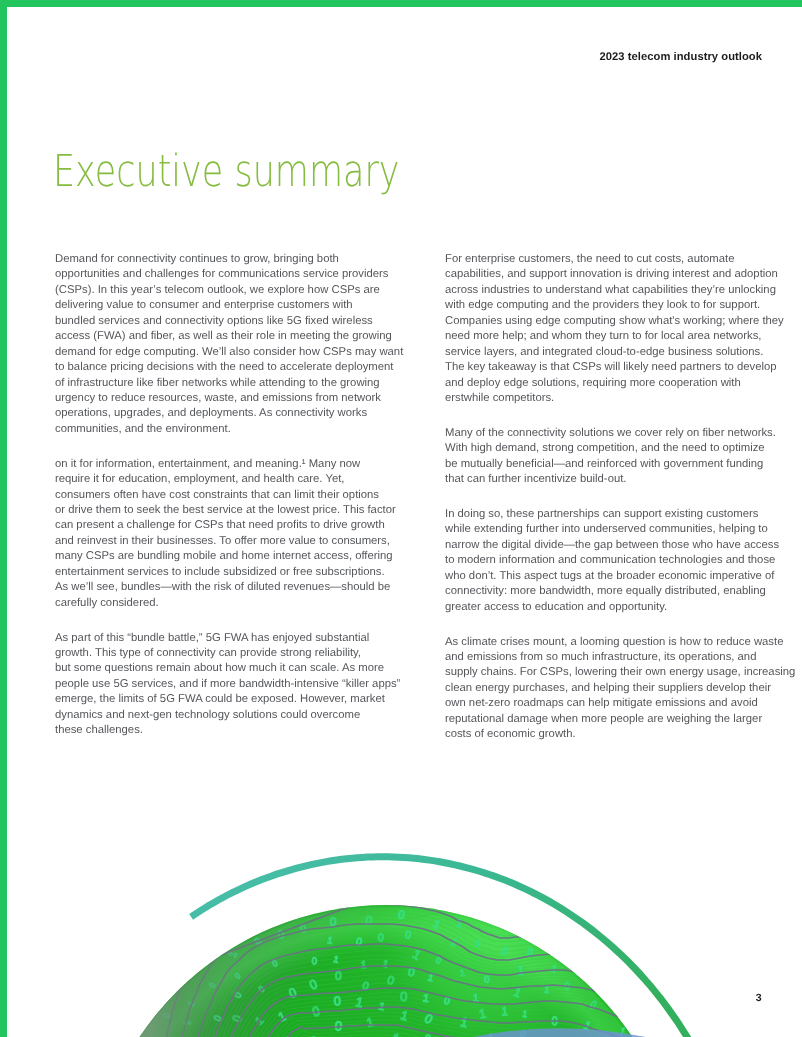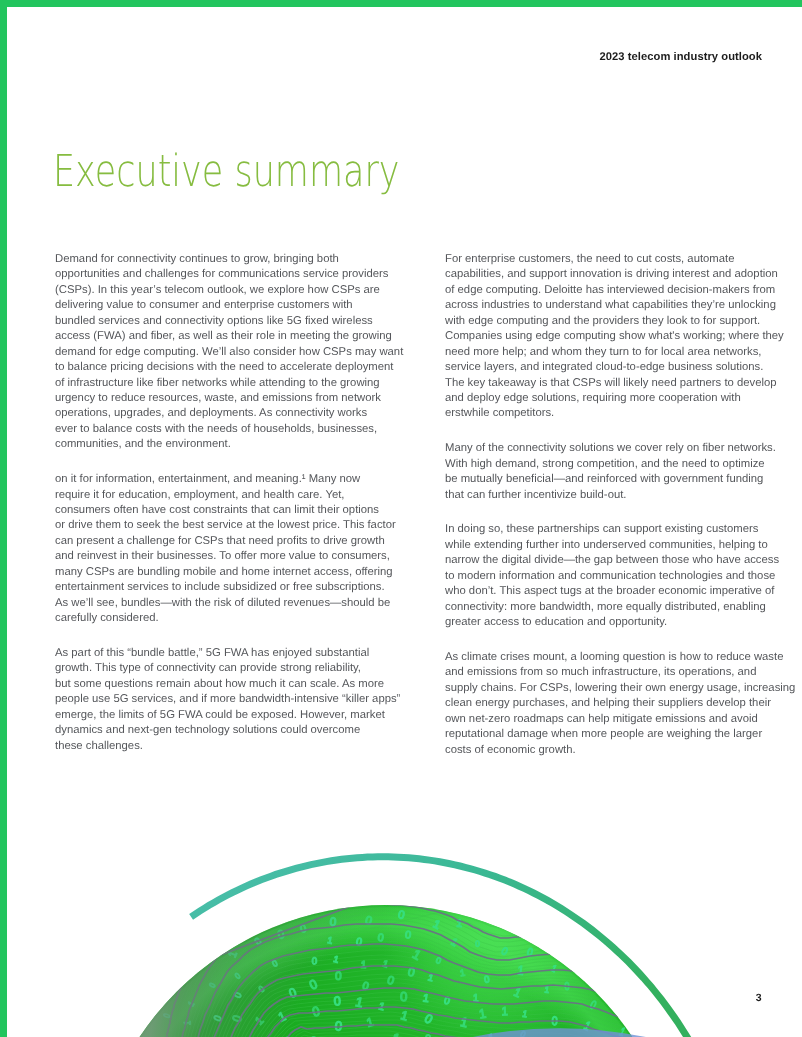--- a/index.html
+++ b/index.html
@@ -37,21 +37,20 @@
         <div class="ln">opportunities and challenges for communications service providers</div>
         <div class="ln">(CSPs). In this year’s telecom outlook, we explore how CSPs are</div>
         <div class="ln">delivering value to consumer and enterprise customers with</div>
         <div class="ln">bundled services and connectivity options like 5G fixed wireless</div>
         <div class="ln">access (FWA) and fiber, as well as their role in meeting the growing</div>
         <div class="ln">demand for edge computing. We’ll also consider how CSPs may want</div>
         <div class="ln">to balance pricing decisions with the need to accelerate deployment</div>
         <div class="ln">of infrastructure like fiber networks while attending to the growing</div>
         <div class="ln">urgency to reduce resources, waste, and emissions from network</div>
         <div class="ln">operations, upgrades, and deployments. As connectivity works</div>
-        <div class="ln">ever to balance costs with the needs of households, businesses,</div>
         <div class="ln">communities, and the environment.</div>
       </div>
       <div class="para">
         <div class="ln">on it for information, entertainment, and meaning.¹ Many now</div>
         <div class="ln">require it for education, employment, and health care. Yet,</div>
         <div class="ln">consumers often have cost constraints that can limit their options</div>
         <div class="ln">or drive them to seek the best service at the lowest price. This factor</div>
         <div class="ln">can present a challenge for CSPs that need profits to drive growth</div>
         <div class="ln">and reinvest in their businesses. To offer more value to consumers,</div>
         <div class="ln">many CSPs are bundling mobile and home internet access, offering</div>
@@ -66,21 +65,20 @@
         <div class="ln">people use 5G services, and if more bandwidth-intensive “killer apps”</div>
         <div class="ln">emerge, the limits of 5G FWA could be exposed. However, market</div>
         <div class="ln">dynamics and next-gen technology solutions could overcome</div>
         <div class="ln">these challenges.</div>
       </div>
     </div>
   <div id="colR" class="col">
       <div class="para">
         <div class="ln">For enterprise customers, the need to cut costs, automate</div>
         <div class="ln">capabilities, and support innovation is driving interest and adoption</div>
-        <div class="ln">of edge computing. Deloitte has interviewed decision-makers from</div>
         <div class="ln">across industries to understand what capabilities they’re unlocking</div>
         <div class="ln">with edge computing and the providers they look to for support.</div>
         <div class="ln">Companies using edge computing show what's working; where they</div>
         <div class="ln">need more help; and whom they turn to for local area networks,</div>
         <div class="ln">service layers, and integrated cloud-to-edge business solutions.</div>
         <div class="ln">The key takeaway is that CSPs will likely need partners to develop</div>
         <div class="ln">and deploy edge solutions, requiring more cooperation with</div>
         <div class="ln">erstwhile competitors.</div>
       </div>
       <div class="para">

